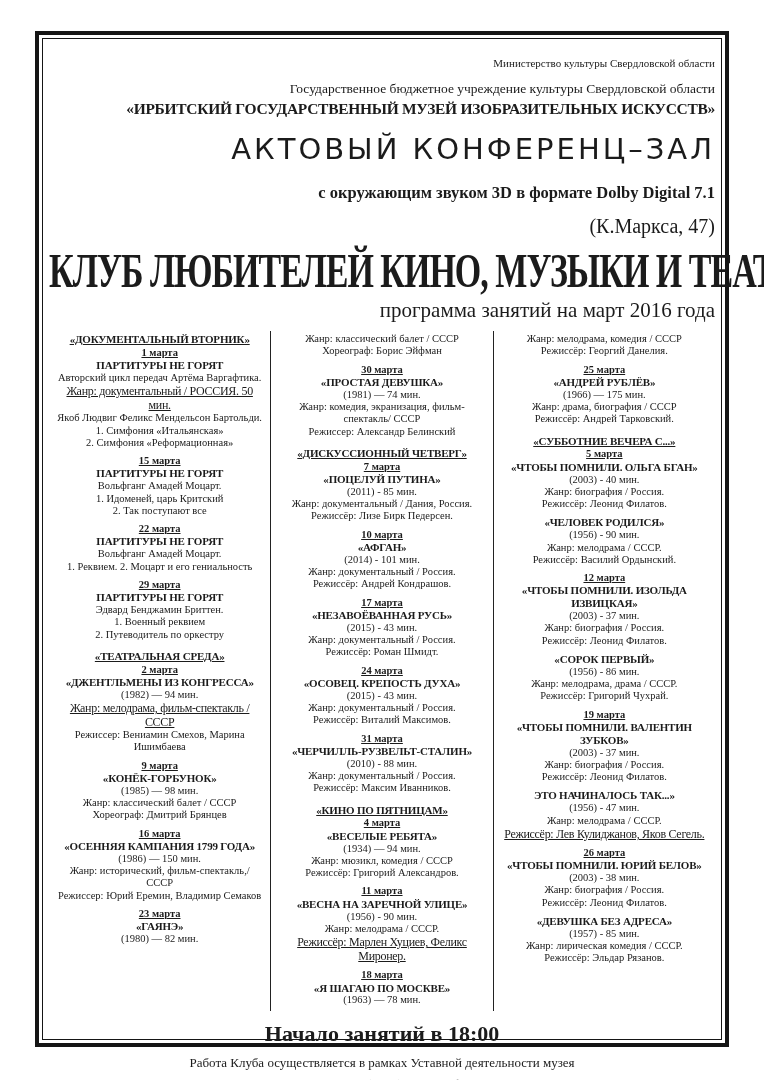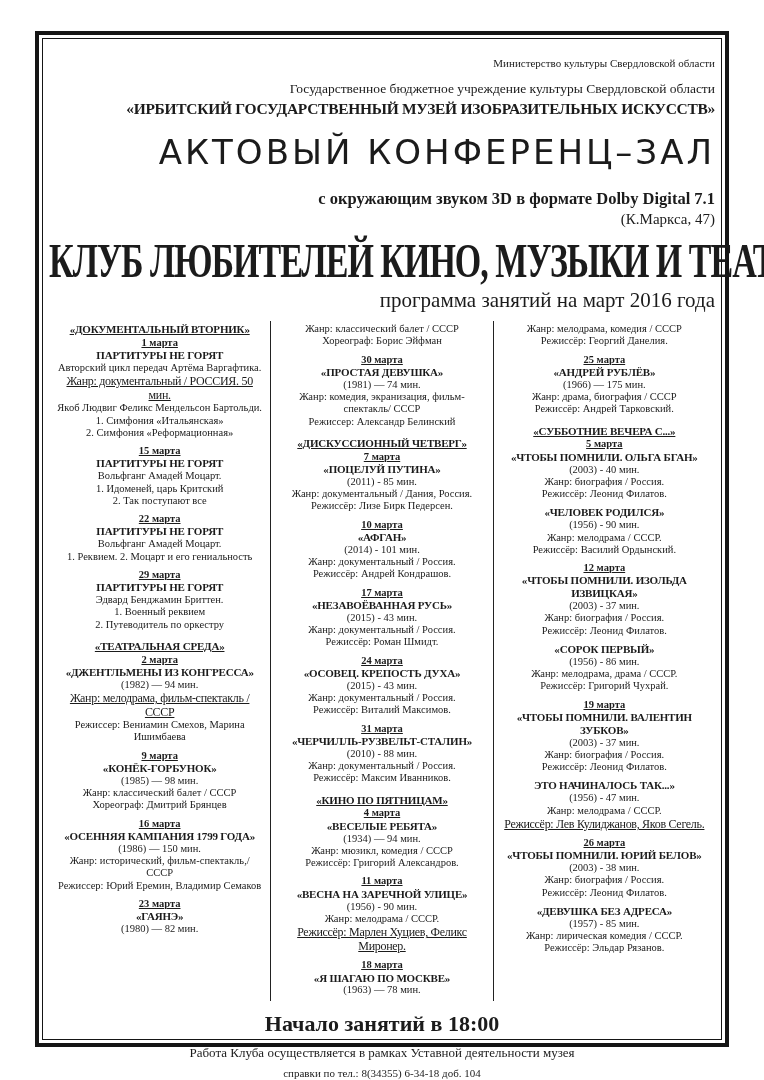--- a/index.html
+++ b/index.html
@@ -22,25 +22,25 @@
     border: 1.5px solid #151515;
     padding: 14px 6px 8px 6px;
     box-sizing: border-box;
   }
   .header { text-align: right; }
   .h-ministry  { font-size: 11px;   margin-top: 4px; }
   .h-institution { font-size: 13.5px; margin-top: 12px; }
   .h-museum    { font-size: 15.5px; font-weight: bold; margin-top: 3px; letter-spacing: -0.3px; }
   .h-hall {
     font-family: "DejaVu Sans", sans-serif;
-    font-size: 34px; font-weight: 400;
+    font-size: 29px; font-weight: 400;
     letter-spacing: 3px; margin-top: 14px;
   }
   .h-sound   { font-size: 16.5px; font-weight: bold; margin-top: 17px; }
-  .h-address { font-size: 15px; margin-top: 2px; }
+  .h-address { font-size: 20px; margin-top: 12px; }
   .h-club {
     font-size: 34px; font-weight: bold;
     letter-spacing: -1px;
     transform: scaleY(1.45);
     transform-origin: center;
     margin-top: 16px; margin-bottom: 10px;
     line-height: 1;
     white-space: nowrap;
   }
   .h-program { font-size: 21px; margin-top: 10px; margin-bottom: 8px; }

